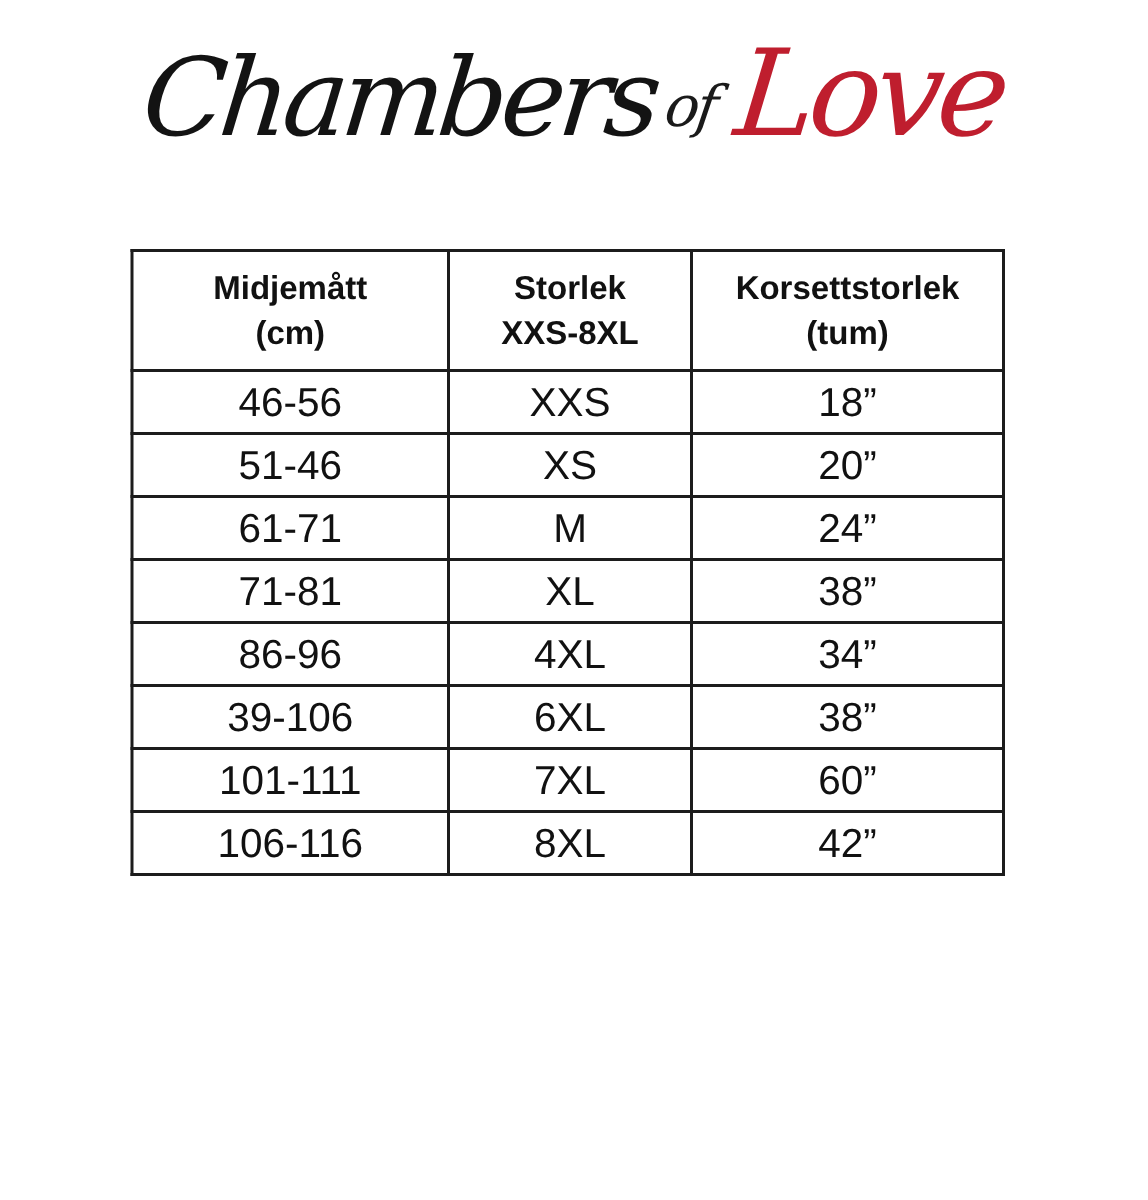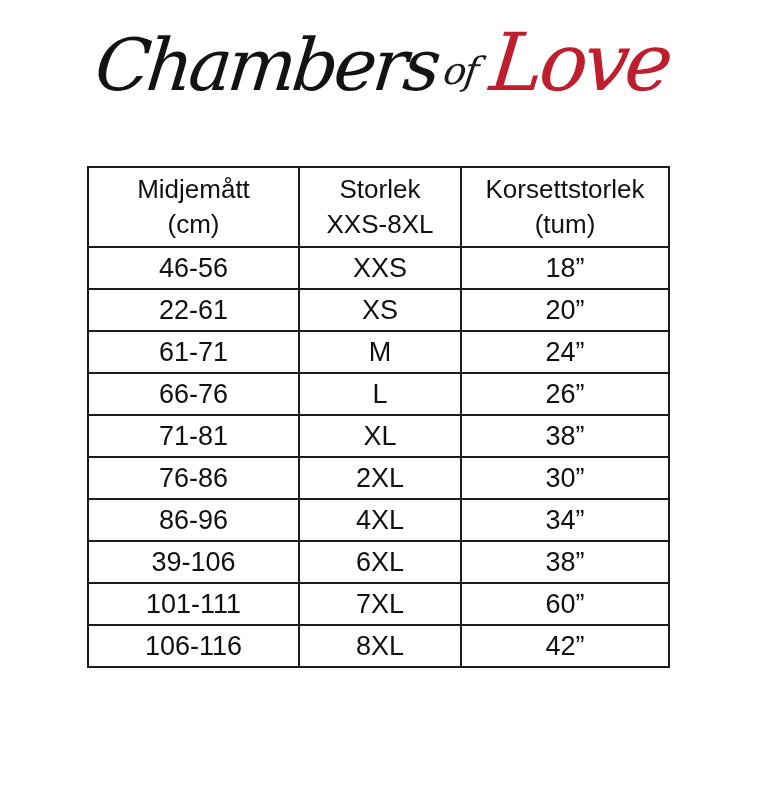--- a/index.html
+++ b/index.html
@@ -60,22 +60,22 @@
   }
   .size-chart th, .size-chart td {
     border: 2px solid #1c1c1c;
     text-align: center;
     vertical-align: middle;
     color: #111111;
     padding: 0;
     overflow: hidden;
   }
   .size-chart th {
-    font-weight: 400;
-    font-size: 26px;
+    font-weight: 700;
+    font-size: 22px;
     height: 78px;
     line-height: 1.35;
     border-radius: 17px;
   }
   .size-chart td {
     font-weight: 400;
     font-size: 27px;
     height: 40px;
   }
 </style>
@@ -112,43 +112,33 @@
         </th>
       </tr>
     </thead>
     <tbody>
       <tr>
         <td>46-56</td>
         <td>XXS</td>
         <td>18”</td>
       </tr>
       <tr>
-        <td>22-61</td>
+        <td>51-46</td>
         <td>XS</td>
         <td>20”</td>
       </tr>
       <tr>
         <td>61-71</td>
         <td>M</td>
         <td>24”</td>
       </tr>
       <tr>
-        <td>66-76</td>
-        <td>L</td>
-        <td>26”</td>
-      </tr>
-      <tr>
         <td>71-81</td>
         <td>XL</td>
         <td>38”</td>
-      </tr>
-      <tr>
-        <td>76-86</td>
-        <td>2XL</td>
-        <td>30”</td>
       </tr>
       <tr>
         <td>86-96</td>
         <td>4XL</td>
         <td>34”</td>
       </tr>
       <tr>
         <td>39-106</td>
         <td>6XL</td>
         <td>38”</td>

